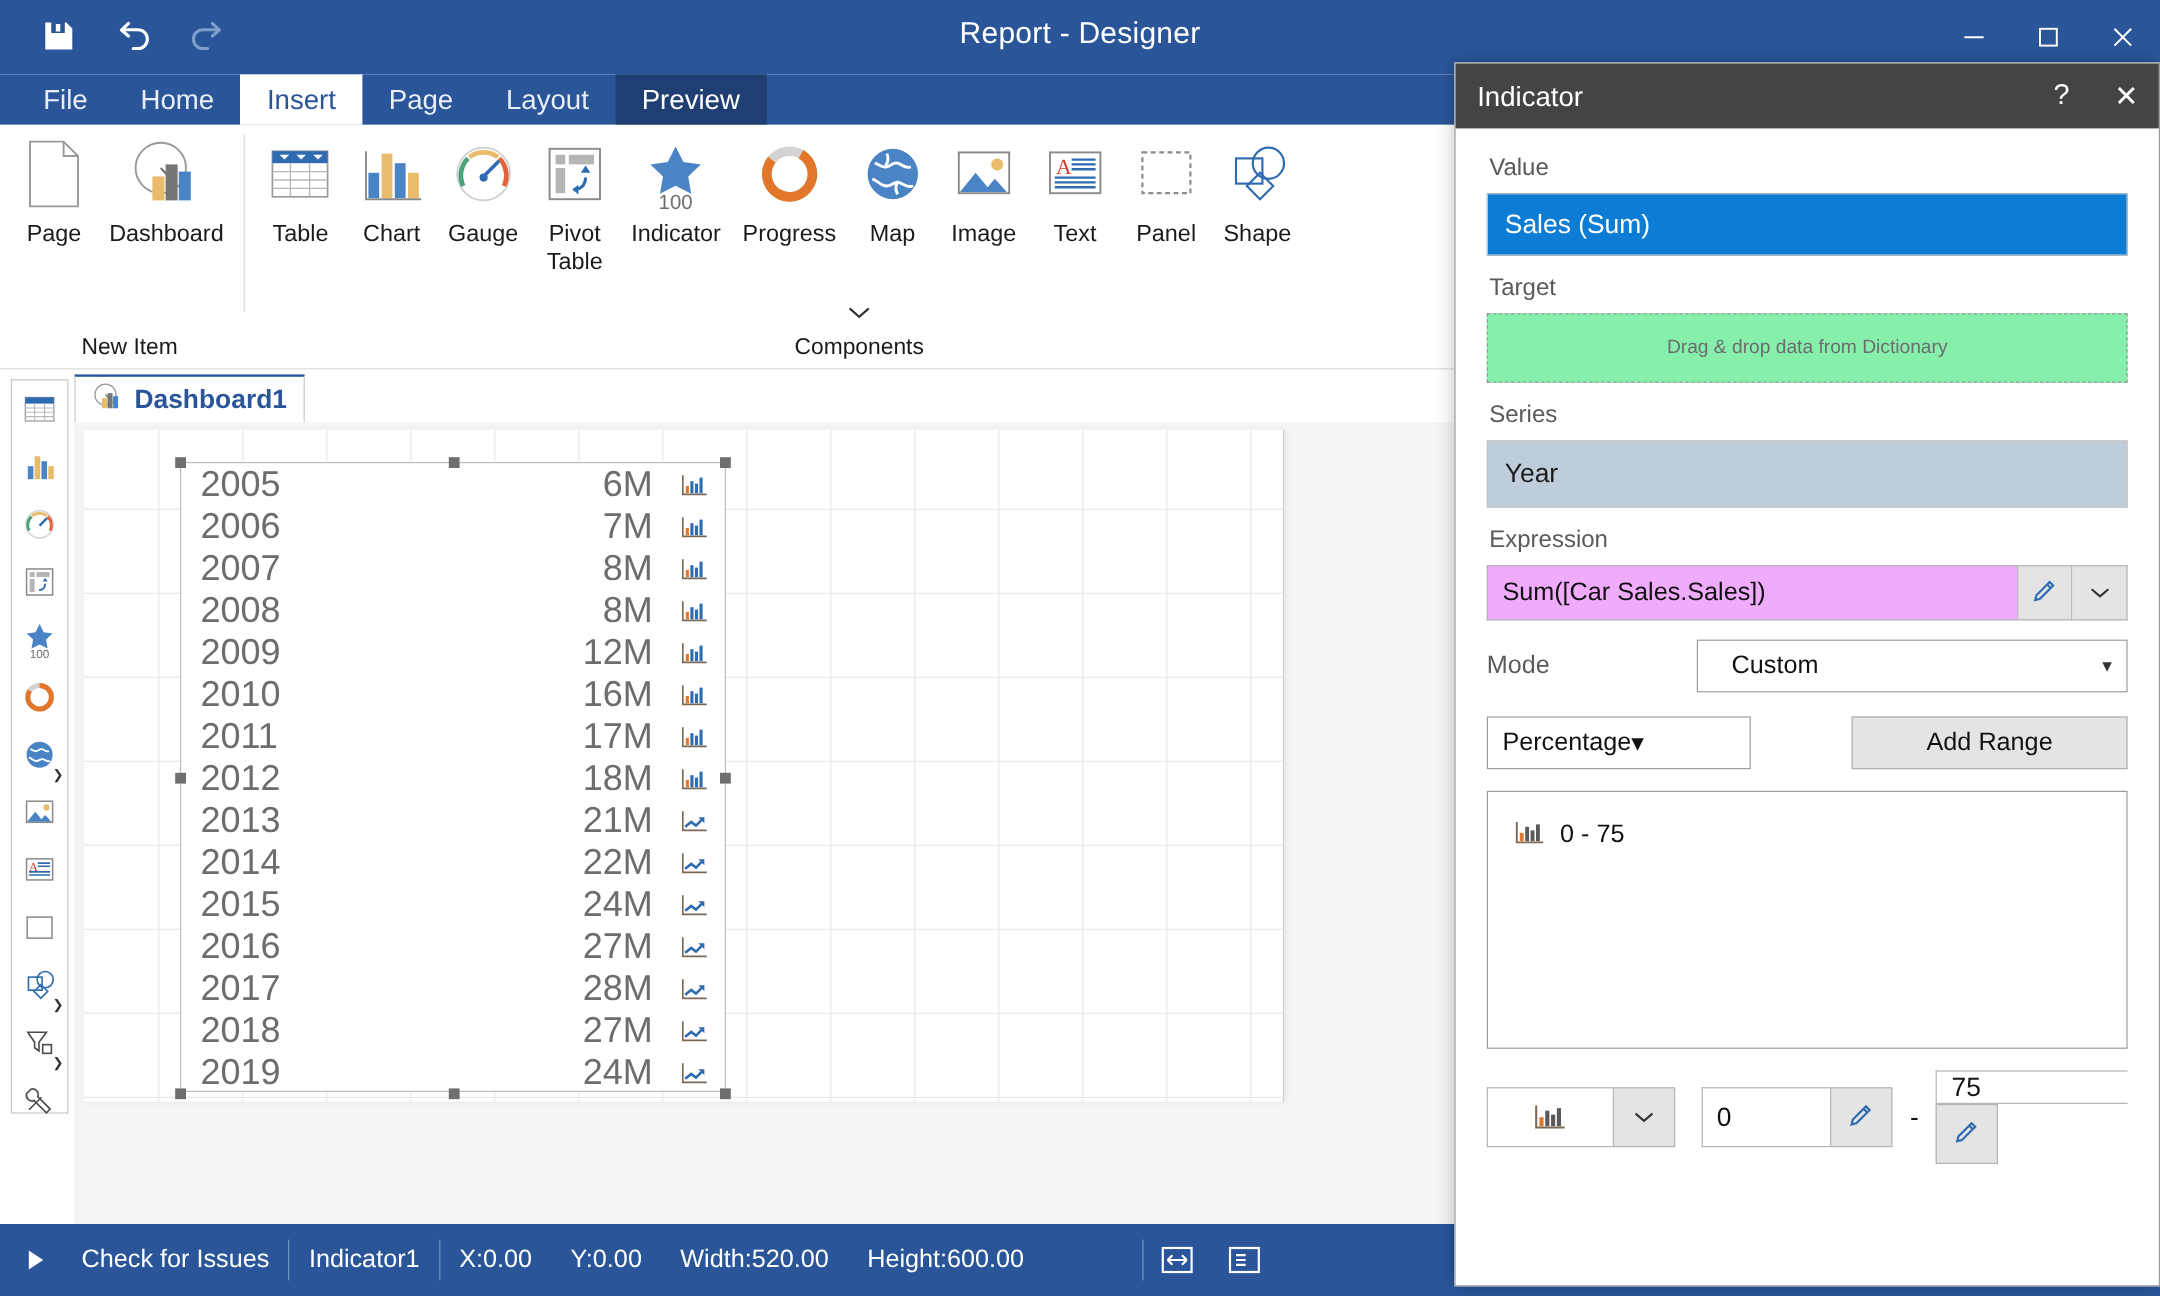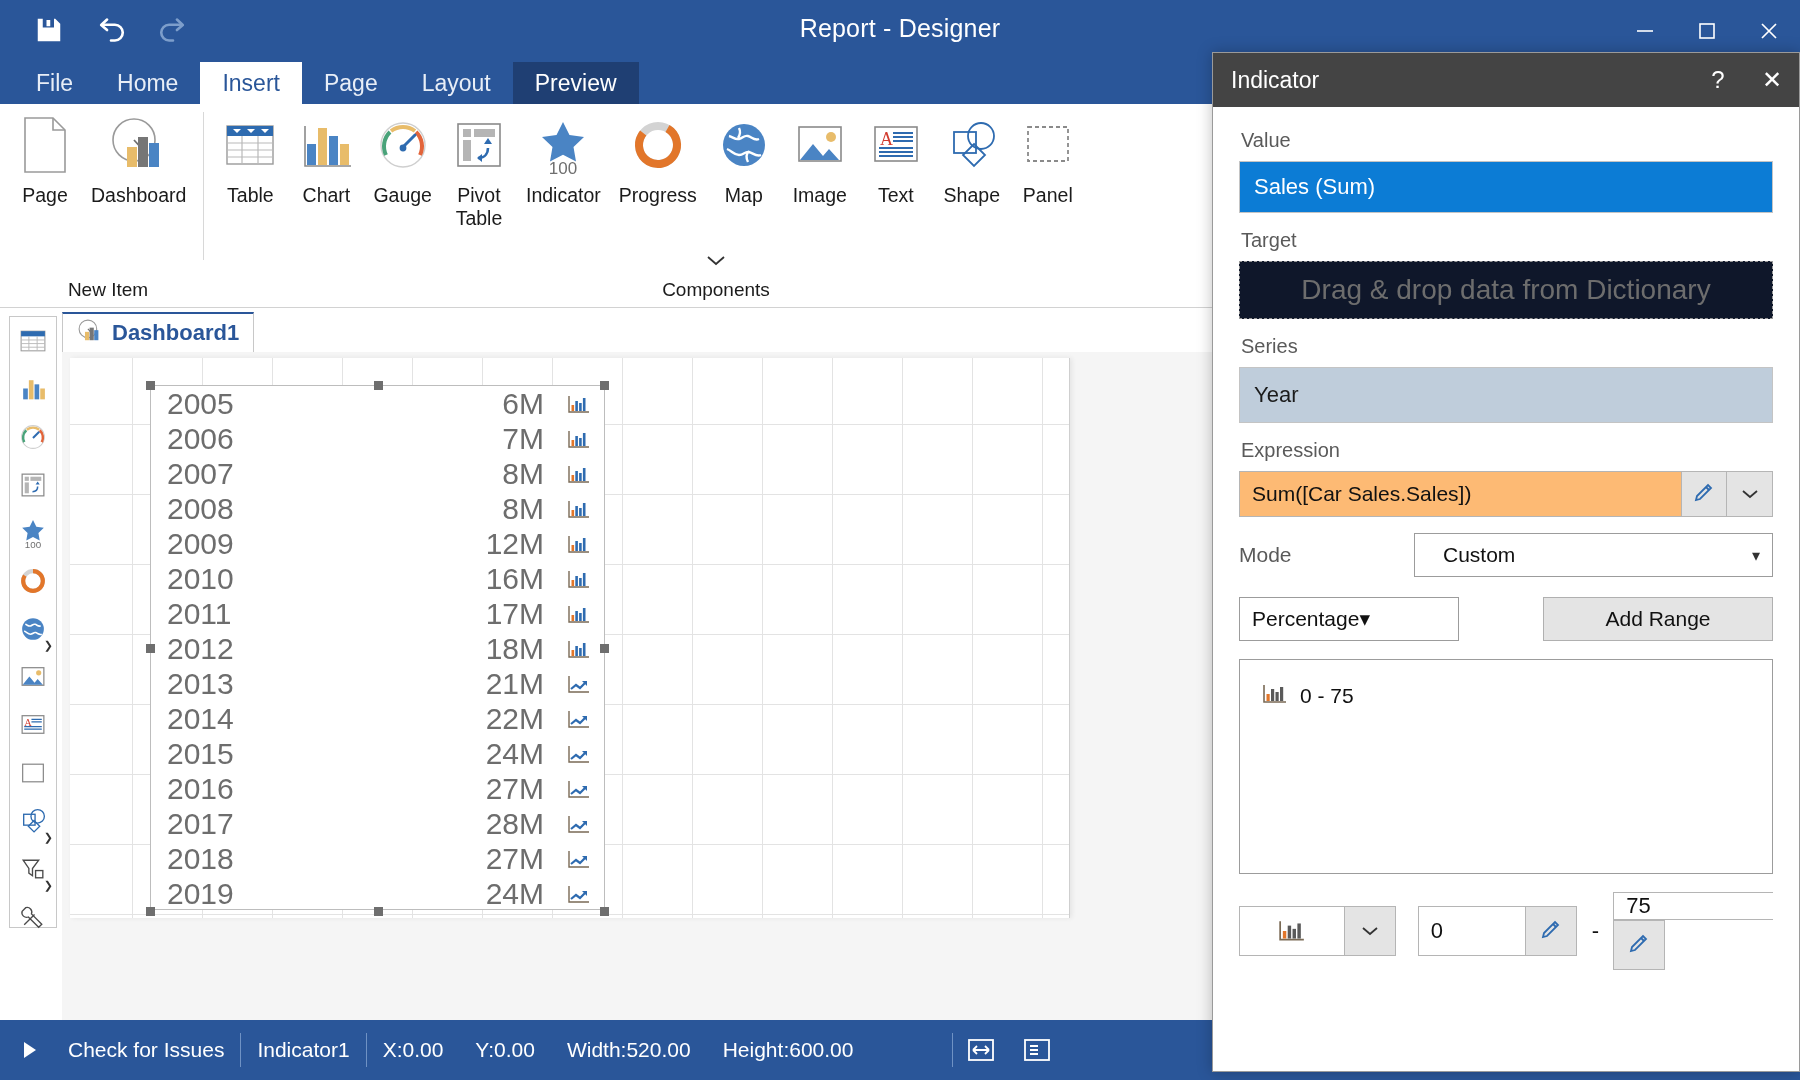--- a/index.html
+++ b/index.html
@@ -141,32 +141,32 @@
   .dlg-tbtn { width:54px; height:54px; display:flex; align-items:center; justify-content:center; color:#fff; cursor:pointer; font-size:24px; }
   .dlg-body { padding:22px 26px 0 26px; }
 
   .flabel { font-size:20px; color:#5a5a5a; margin:0 0 9px 2px; }
   .fsel {
     height:52px; border:1px solid #c4c4c4; background:#0c7cd5; color:#ffffff;
     display:flex; align-items:center; padding:0 14px; font-size:22px; margin-bottom:16px;
     cursor:pointer;
   }
   .fdrop {
-    height:58px; border:1px dashed #9b9b9b; background:#0f172a; color:#6d6d6d;
-    display:flex; align-items:center; justify-content:center; font-size:28px; margin-bottom:16px;
+    height:58px; border:1px dashed #9b9b9b; background:#86efac; color:#6d6d6d;
+    display:flex; align-items:center; justify-content:center; font-size:16px; margin-bottom:16px;
     cursor:pointer;
   }
   .fseries {
     height:56px; border:1px solid #c4c4c4; background:#bfcddb; color:#1b1b1b;
     display:flex; align-items:center; padding:0 14px; font-size:22px; margin-bottom:16px;
     cursor:pointer;
   }
   .exprow { display:flex; margin-bottom:16px; }
   .expinput {
-    flex:1; height:46px; border:1px solid #b5b5b5; border-right:none; background:#fdba74;
+    flex:1; height:46px; border:1px solid #b5b5b5; border-right:none; background:#f0abfc;
     display:flex; align-items:center; padding:0 12px; font-size:21px; color:#111; cursor:text;
   }
   .smallbtn {
     width:46px; height:46px; border:1px solid #b5b5b5; background:#e4e4e4;
     display:flex; align-items:center; justify-content:center; cursor:pointer;
   }
   .smallbtn + .smallbtn { border-left:none; }
 
   .moderow { display:flex; align-items:center; margin-bottom:20px; }
   .mode-lbl { font-size:21px; color:#5a5a5a; width:175px; }
@@ -408,35 +408,35 @@
               <text x="13" y="29" font-family="Liberation Serif, serif" font-size="18" fill="#d23b2e">A</text>
               <path d="M26 17h20M26 21h20M26 25h20M12 32h34M12 36h34M12 40h34" stroke="#2e6bb0" stroke-width="2"></path>
             </svg>
           </div>
           <div class="lb">Text</div>
         </div>
 
         <div class="ritem">
           <div class="ic">
             <svg width="58" height="58" viewBox="0 0 58 58">
+              <rect x="9" y="11" width="40" height="34" fill="#fff" stroke="#8a8a8a" stroke-width="1.8" stroke-dasharray="4 3"></rect>
+            </svg>
+          </div>
+          <div class="lb">Panel</div>
+        </div>
+
+        <div class="ritem">
+          <div class="ic">
+            <svg width="58" height="58" viewBox="0 0 58 58">
               <circle cx="38" cy="20" r="13" fill="none" stroke="#2e6bb0" stroke-width="1.8"></circle>
               <rect x="11" y="16" width="22" height="21" fill="none" stroke="#2e6bb0" stroke-width="1.8"></rect>
               <path d="M31 28l11 11-11 11-11-11z" fill="none" stroke="#2e6bb0" stroke-width="1.8"></path>
             </svg>
           </div>
           <div class="lb">Shape</div>
-        </div>
-
-        <div class="ritem">
-          <div class="ic">
-            <svg width="58" height="58" viewBox="0 0 58 58">
-              <rect x="9" y="11" width="40" height="34" fill="#fff" stroke="#8a8a8a" stroke-width="1.8" stroke-dasharray="4 3"></rect>
-            </svg>
-          </div>
-          <div class="lb">Panel</div>
         </div>
 
       </div>
     </div>
 
     <div class="grouplabel gl-new">New Item</div>
     <div class="grouplabel gl-comp">Components</div>
     <div class="chev-more">
       <svg width="22" height="12" viewBox="0 0 22 12">
           <path d="M3 3l8 7 8-7" stroke="#333" stroke-width="1.8" fill="none"></path>

